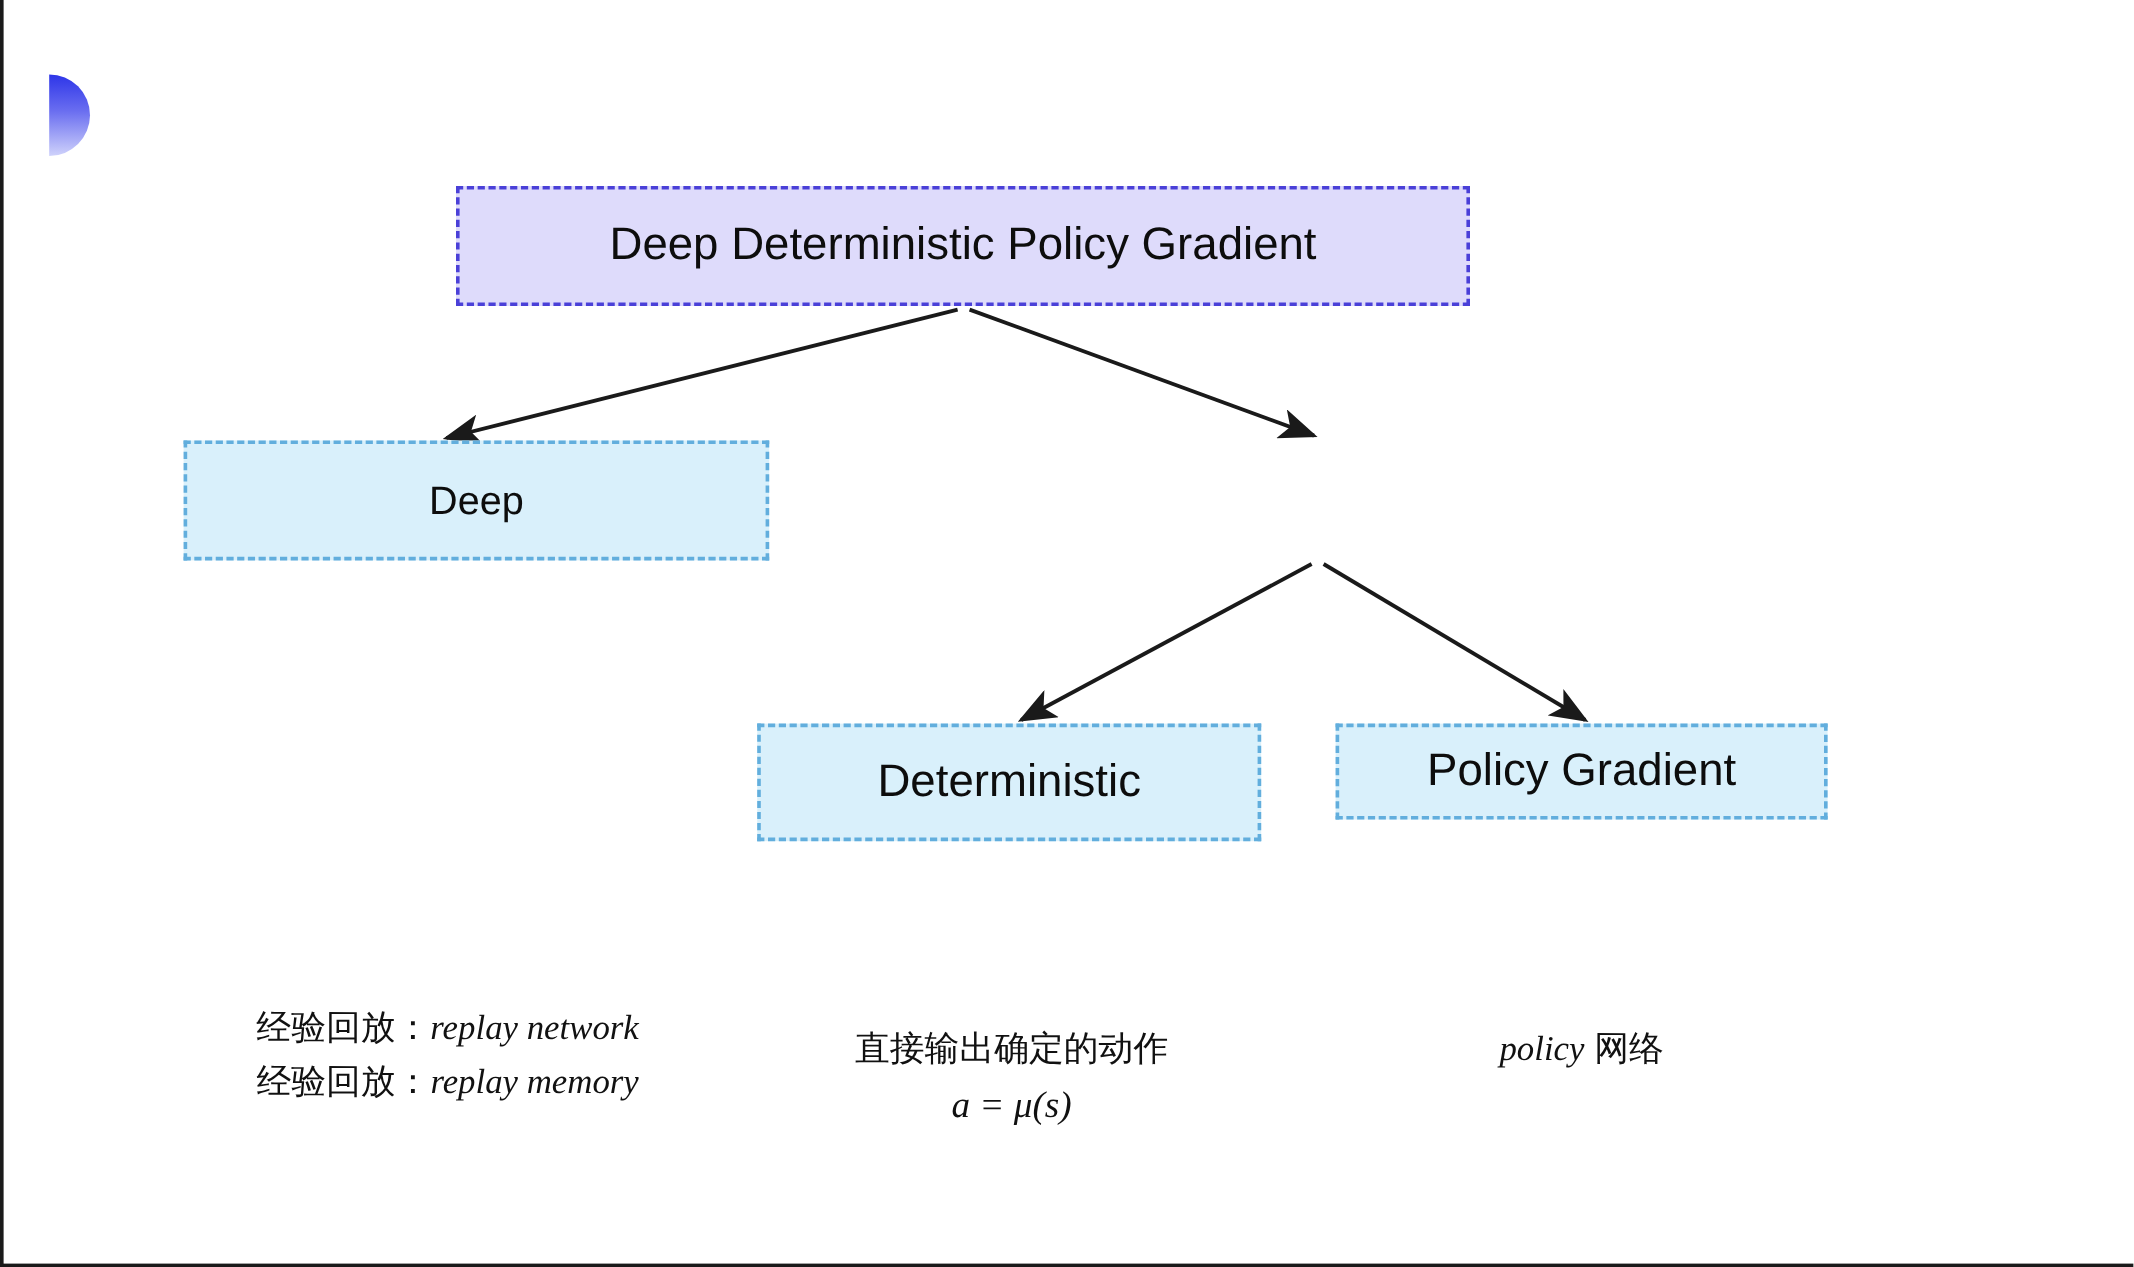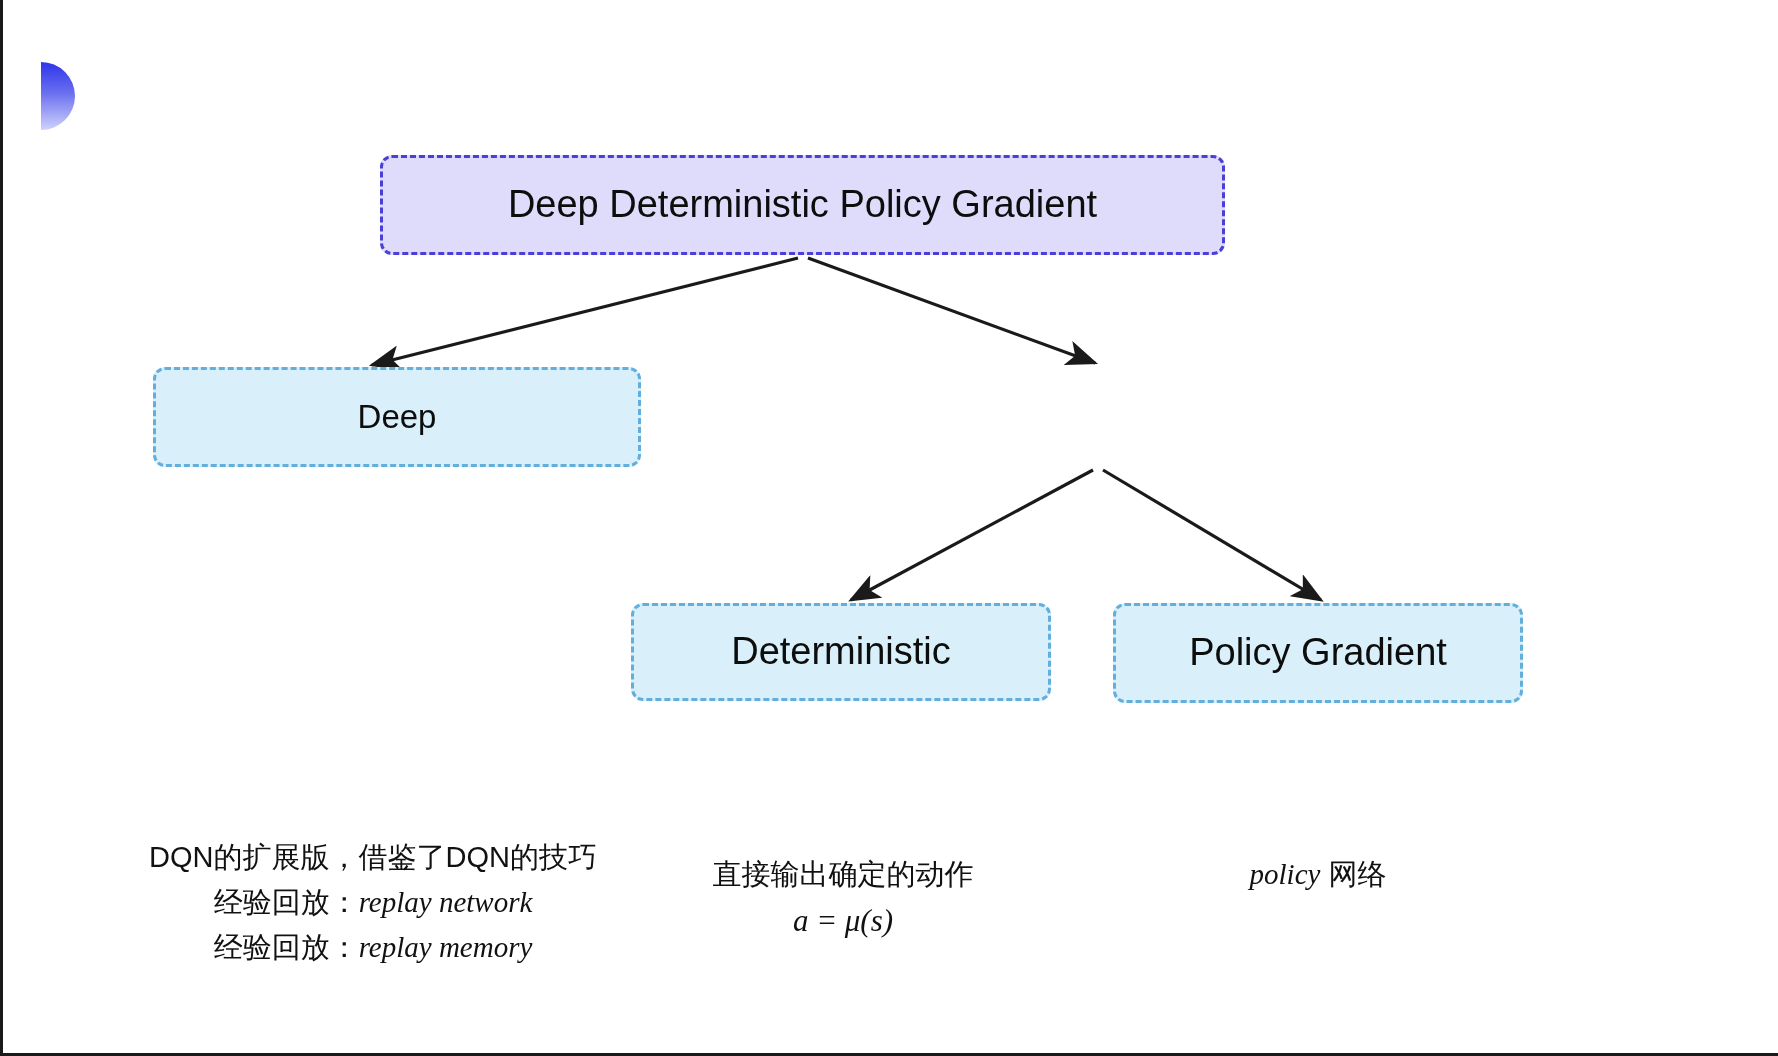--- a/index.html
+++ b/index.html
@@ -40,39 +40,39 @@
     font-weight: 400;
   }
 
   
   .node {
     position: absolute;
     box-sizing: border-box;
     display: flex;
     align-items: center;
     justify-content: center;
-    border-radius: 12px;
+    border-radius: 0;
     color: #0d0d0d;
     text-align: center;
     line-height: 1.15;
   }
   .node.purple {
     background: #dedbfb;
     border: 3px dashed #4a40d8;
   }
   .node.cyan {
     background: #d9f0fb;
     border: 3px dashed #62aedd;
   }
 
   #node-root   { left: 377px; top: 155px; width: 845px; height: 100px; font-size: 38px; }
   #node-deep   { left: 150px; top: 367px; width: 488px; height: 100px; font-size: 33px; }
   #node-dpg    { left: 737px; top: 367px; width: 712px; height: 100px; font-size: 38px; }
   #node-det    { left: 628px; top: 603px; width: 420px; height: 98px; font-size: 38px; }
-  #node-pg     { left: 1110px; top: 603px; width: 410px; height: 100px; font-size: 38px; }
+  #node-pg     { left: 1110px; top: 603px; width: 410px; height: 80px; font-size: 38px; }
 
   
   #connectors {
     position: absolute;
     left: 0;
     top: 0;
     width: 1778px;
     height: 1056px;
     pointer-events: none;
   }
@@ -139,21 +139,20 @@
   <div id="node-root" class="node purple">Deep Deterministic Policy Gradient</div>
 
   <div id="node-deep" class="node cyan">Deep</div>
 
 
   <div id="node-det" class="node cyan">Deterministic</div>
 
   <div id="node-pg" class="node cyan">Policy Gradient</div>
 
   <div id="caption-deep" class="caption">
-    <div class="cap-line">DQN的扩展版，借鉴了DQN的技巧</div>
     <div class="cap-line"><span>经验回放：</span><span class="serif-ital">replay network</span></div>
     <div class="cap-line"><span>经验回放：</span><span class="serif-ital">replay memory</span></div>
   </div>
 
   <div id="caption-det" class="caption">
     <div>直接输出确定的动作</div>
     <div class="formula">a = μ(s)</div>
   </div>
 
   <div id="caption-pg" class="caption">

